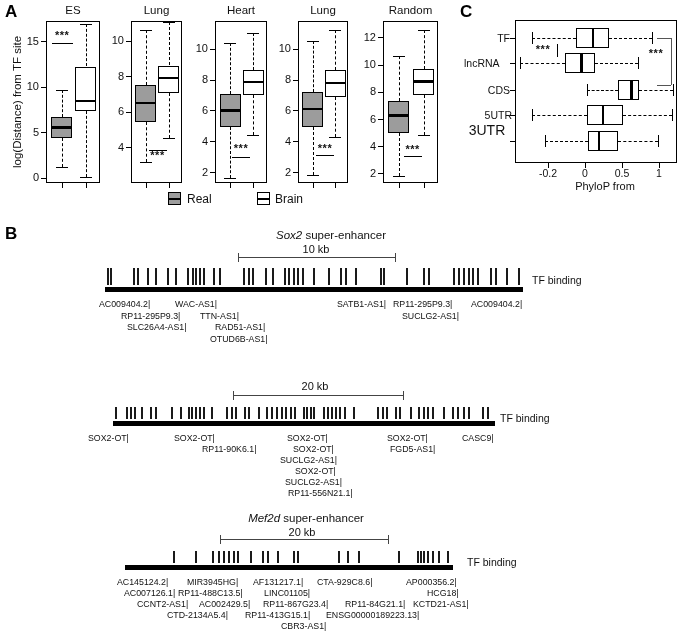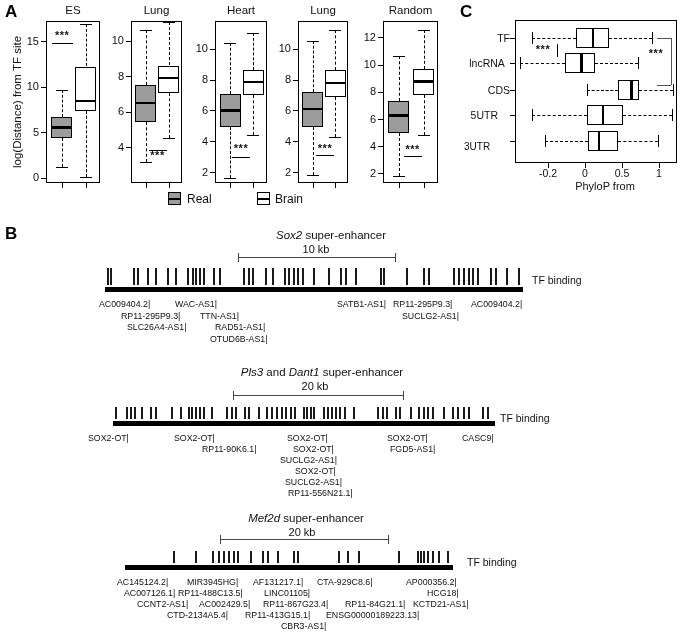--- a/index.html
+++ b/index.html
@@ -169,45 +169,45 @@
   <div id="panelC" class="panel-layer">
       <div class="t" style="left: 515px; top: 20px; width: 162px; height: 143px; border: 1.3px solid rgb(0, 0, 0); box-sizing: border-box; background: rgb(255, 255, 255);"></div>
       <div class="t" style="left: 464px; top: 31.5px; width: 46px; text-align: right; font-size: 10.5px;">TF</div>
       <div class="t" style="left: 510px; top: 38px; width: 5px; height: 0px; border-top: 1.2px solid rgb(0, 0, 0);"></div>
       <div class="t" style="left: 531.72px; top: 38px; width: 44.4px; height: 0px; border-top: 1px dashed rgb(0, 0, 0);"></div>
       <div class="t" style="left: 608.68px; top: 38px; width: 42.92px; height: 0px; border-top: 1px dashed rgb(0, 0, 0);"></div>
       <div class="t" style="left: 531.72px; top: 32px; width: 0px; height: 12px; border-left: 1.3px solid rgb(0, 0, 0);"></div>
       <div class="t" style="left: 651.6px; top: 32px; width: 0px; height: 12px; border-left: 1.3px solid rgb(0, 0, 0);"></div>
       <div class="t" style="left: 576.12px; top: 28px; width: 32.56px; height: 20px; background: rgb(255, 255, 255); border: 1.3px solid rgb(0, 0, 0); box-sizing: border-box;"></div>
       <div class="t" style="left: 591.94px; top: 28px; width: 2.5px; height: 20px; background: rgb(0, 0, 0);"></div>
-      <div class="t" style="left: 464px; top: 56.5px; width: 46px; text-align: center; font-size: 10.5px;">lncRNA</div>
+      <div class="t" style="left: 464px; top: 56.5px; width: 46px; text-align: left; font-size: 10.5px;">lncRNA</div>
       <div class="t" style="left: 510px; top: 63px; width: 5px; height: 0px; border-top: 1.2px solid rgb(0, 0, 0);"></div>
       <div class="t" style="left: 519.88px; top: 63px; width: 45.14px; height: 0px; border-top: 1px dashed rgb(0, 0, 0);"></div>
       <div class="t" style="left: 594.62px; top: 63px; width: 43.66px; height: 0px; border-top: 1px dashed rgb(0, 0, 0);"></div>
       <div class="t" style="left: 519.88px; top: 57px; width: 0px; height: 12px; border-left: 1.3px solid rgb(0, 0, 0);"></div>
       <div class="t" style="left: 638.28px; top: 57px; width: 0px; height: 12px; border-left: 1.3px solid rgb(0, 0, 0);"></div>
       <div class="t" style="left: 565.02px; top: 53px; width: 29.6px; height: 20px; background: rgb(255, 255, 255); border: 1.3px solid rgb(0, 0, 0); box-sizing: border-box;"></div>
       <div class="t" style="left: 580.1px; top: 53px; width: 2.5px; height: 20px; background: rgb(0, 0, 0);"></div>
       <div class="t" style="left: 464px; top: 83.5px; width: 46px; text-align: right; font-size: 10.5px;">CDS</div>
       <div class="t" style="left: 510px; top: 90px; width: 5px; height: 0px; border-top: 1.2px solid rgb(0, 0, 0);"></div>
       <div class="t" style="left: 587.22px; top: 90px; width: 31.08px; height: 0px; border-top: 1px dashed rgb(0, 0, 0);"></div>
       <div class="t" style="left: 639.02px; top: 90px; width: 34.04px; height: 0px; border-top: 1px dashed rgb(0, 0, 0);"></div>
       <div class="t" style="left: 587.22px; top: 84px; width: 0px; height: 12px; border-left: 1.3px solid rgb(0, 0, 0);"></div>
       <div class="t" style="left: 673.06px; top: 84px; width: 0px; height: 12px; border-left: 1.3px solid rgb(0, 0, 0);"></div>
       <div class="t" style="left: 618.3px; top: 80px; width: 20.72px; height: 20px; background: rgb(255, 255, 255); border: 1.3px solid rgb(0, 0, 0); box-sizing: border-box;"></div>
       <div class="t" style="left: 630.42px; top: 80px; width: 2.5px; height: 20px; background: rgb(0, 0, 0);"></div>
-      <div class="t" style="left: 452px; top: 108.5px; width: 46px; text-align: right; font-size: 10.5px;">5UTR</div>
+      <div class="t" style="left: 466px; top: 108.5px; width: 46px; text-align: right; font-size: 10.5px;">5UTR</div>
       <div class="t" style="left: 510px; top: 115px; width: 5px; height: 0px; border-top: 1.2px solid rgb(0, 0, 0);"></div>
       <div class="t" style="left: 531.72px; top: 115px; width: 55.5px; height: 0px; border-top: 1px dashed rgb(0, 0, 0);"></div>
       <div class="t" style="left: 622.74px; top: 115px; width: 49.58px; height: 0px; border-top: 1px dashed rgb(0, 0, 0);"></div>
       <div class="t" style="left: 531.72px; top: 109px; width: 0px; height: 12px; border-left: 1.3px solid rgb(0, 0, 0);"></div>
       <div class="t" style="left: 672.32px; top: 109px; width: 0px; height: 12px; border-left: 1.3px solid rgb(0, 0, 0);"></div>
       <div class="t" style="left: 587.22px; top: 105px; width: 35.52px; height: 20px; background: rgb(255, 255, 255); border: 1.3px solid rgb(0, 0, 0); box-sizing: border-box;"></div>
       <div class="t" style="left: 601.56px; top: 105px; width: 2.5px; height: 20px; background: rgb(0, 0, 0);"></div>
-      <div class="t" style="left: 464px; top: 141px; width: 46px; text-align: left; font-size: 10px;">3UTR</div>
+      <div class="t" style="left: 464px; top: 122px; width: 46px; text-align: center; font-size: 14px;">3UTR</div>
       <div class="t" style="left: 510px; top: 141px; width: 5px; height: 0px; border-top: 1.2px solid rgb(0, 0, 0);"></div>
       <div class="t" style="left: 545.04px; top: 141px; width: 42.92px; height: 0px; border-top: 1px dashed rgb(0, 0, 0);"></div>
       <div class="t" style="left: 618.3px; top: 141px; width: 39.96px; height: 0px; border-top: 1px dashed rgb(0, 0, 0);"></div>
       <div class="t" style="left: 545.04px; top: 135px; width: 0px; height: 12px; border-left: 1.3px solid rgb(0, 0, 0);"></div>
       <div class="t" style="left: 658.26px; top: 135px; width: 0px; height: 12px; border-left: 1.3px solid rgb(0, 0, 0);"></div>
       <div class="t" style="left: 587.96px; top: 131px; width: 30.34px; height: 20px; background: rgb(255, 255, 255); border: 1.3px solid rgb(0, 0, 0); box-sizing: border-box;"></div>
       <div class="t" style="left: 597.86px; top: 131px; width: 2.5px; height: 20px; background: rgb(0, 0, 0);"></div>
       <div class="t" style="left: 548px; top: 163px; width: 0px; height: 5px; border-left: 1.2px solid rgb(0, 0, 0);"></div>
       <div class="t" style="left: 528px; top: 167px; width: 40px; text-align: center; font-size: 10.5px;">-0.2</div>
       <div class="t" style="left: 585px; top: 163px; width: 0px; height: 5px; border-left: 1.2px solid rgb(0, 0, 0);"></div>
@@ -281,21 +281,20 @@
       <div class="t" style="left: 175px; top: 299px; font-size: 8.8px; color: rgb(17, 17, 17);">WAC-AS1|</div>
       <div class="t" style="left: 337px; top: 299px; font-size: 8.8px; color: rgb(17, 17, 17);">SATB1-AS1|</div>
       <div class="t" style="left: 393px; top: 299px; font-size: 8.8px; color: rgb(17, 17, 17);">RP11-295P9.3|</div>
       <div class="t" style="left: 471px; top: 299px; font-size: 8.8px; color: rgb(17, 17, 17);">AC009404.2|</div>
       <div class="t" style="left: 121px; top: 311px; font-size: 8.8px; color: rgb(17, 17, 17);">RP11-295P9.3|</div>
       <div class="t" style="left: 200px; top: 311px; font-size: 8.8px; color: rgb(17, 17, 17);">TTN-AS1|</div>
       <div class="t" style="left: 402px; top: 311px; font-size: 8.8px; color: rgb(17, 17, 17);">SUCLG2-AS1|</div>
       <div class="t" style="left: 127px; top: 322px; font-size: 8.8px; color: rgb(17, 17, 17);">SLC26A4-AS1|</div>
       <div class="t" style="left: 215px; top: 322px; font-size: 8.8px; color: rgb(17, 17, 17);">RAD51-AS1|</div>
       <div class="t" style="left: 210px; top: 334px; font-size: 8.8px; color: rgb(17, 17, 17);">OTUD6B-AS1|</div>
-      <div class="t" style="left: 322px; top: 366px; transform: translateX(-50%); font-size: 11.5px;"><span style="font-style: italic;">Pls3</span><span> and </span><span style="font-style: italic;">Dant1</span><span> super-enhancer</span></div>
       <div class="t" style="left: 315px; top: 380px; transform: translateX(-50%); font-size: 11px;">20 kb</div>
       <div class="t" style="left: 233px; top: 395px; width: 170px; height: 0px; border-top: 1.2px solid rgb(68, 68, 68);"></div>
       <div class="t" style="left: 233px; top: 391px; width: 0px; height: 9px; border-left: 1.2px solid rgb(68, 68, 68);"></div>
       <div class="t" style="left: 403px; top: 391px; width: 0px; height: 9px; border-left: 1.2px solid rgb(68, 68, 68);"></div>
       <div class="t" style="left: 115px; top: 407px; width: 1.6px; height: 12px; background: rgb(26, 26, 26);"></div>
       <div class="t" style="left: 126px; top: 407px; width: 1.6px; height: 12px; background: rgb(26, 26, 26);"></div>
       <div class="t" style="left: 130px; top: 407px; width: 1.6px; height: 12px; background: rgb(26, 26, 26);"></div>
       <div class="t" style="left: 134px; top: 407px; width: 1.6px; height: 12px; background: rgb(26, 26, 26);"></div>
       <div class="t" style="left: 141px; top: 407px; width: 1.6px; height: 12px; background: rgb(26, 26, 26);"></div>
       <div class="t" style="left: 150px; top: 407px; width: 1.6px; height: 12px; background: rgb(26, 26, 26);"></div>

